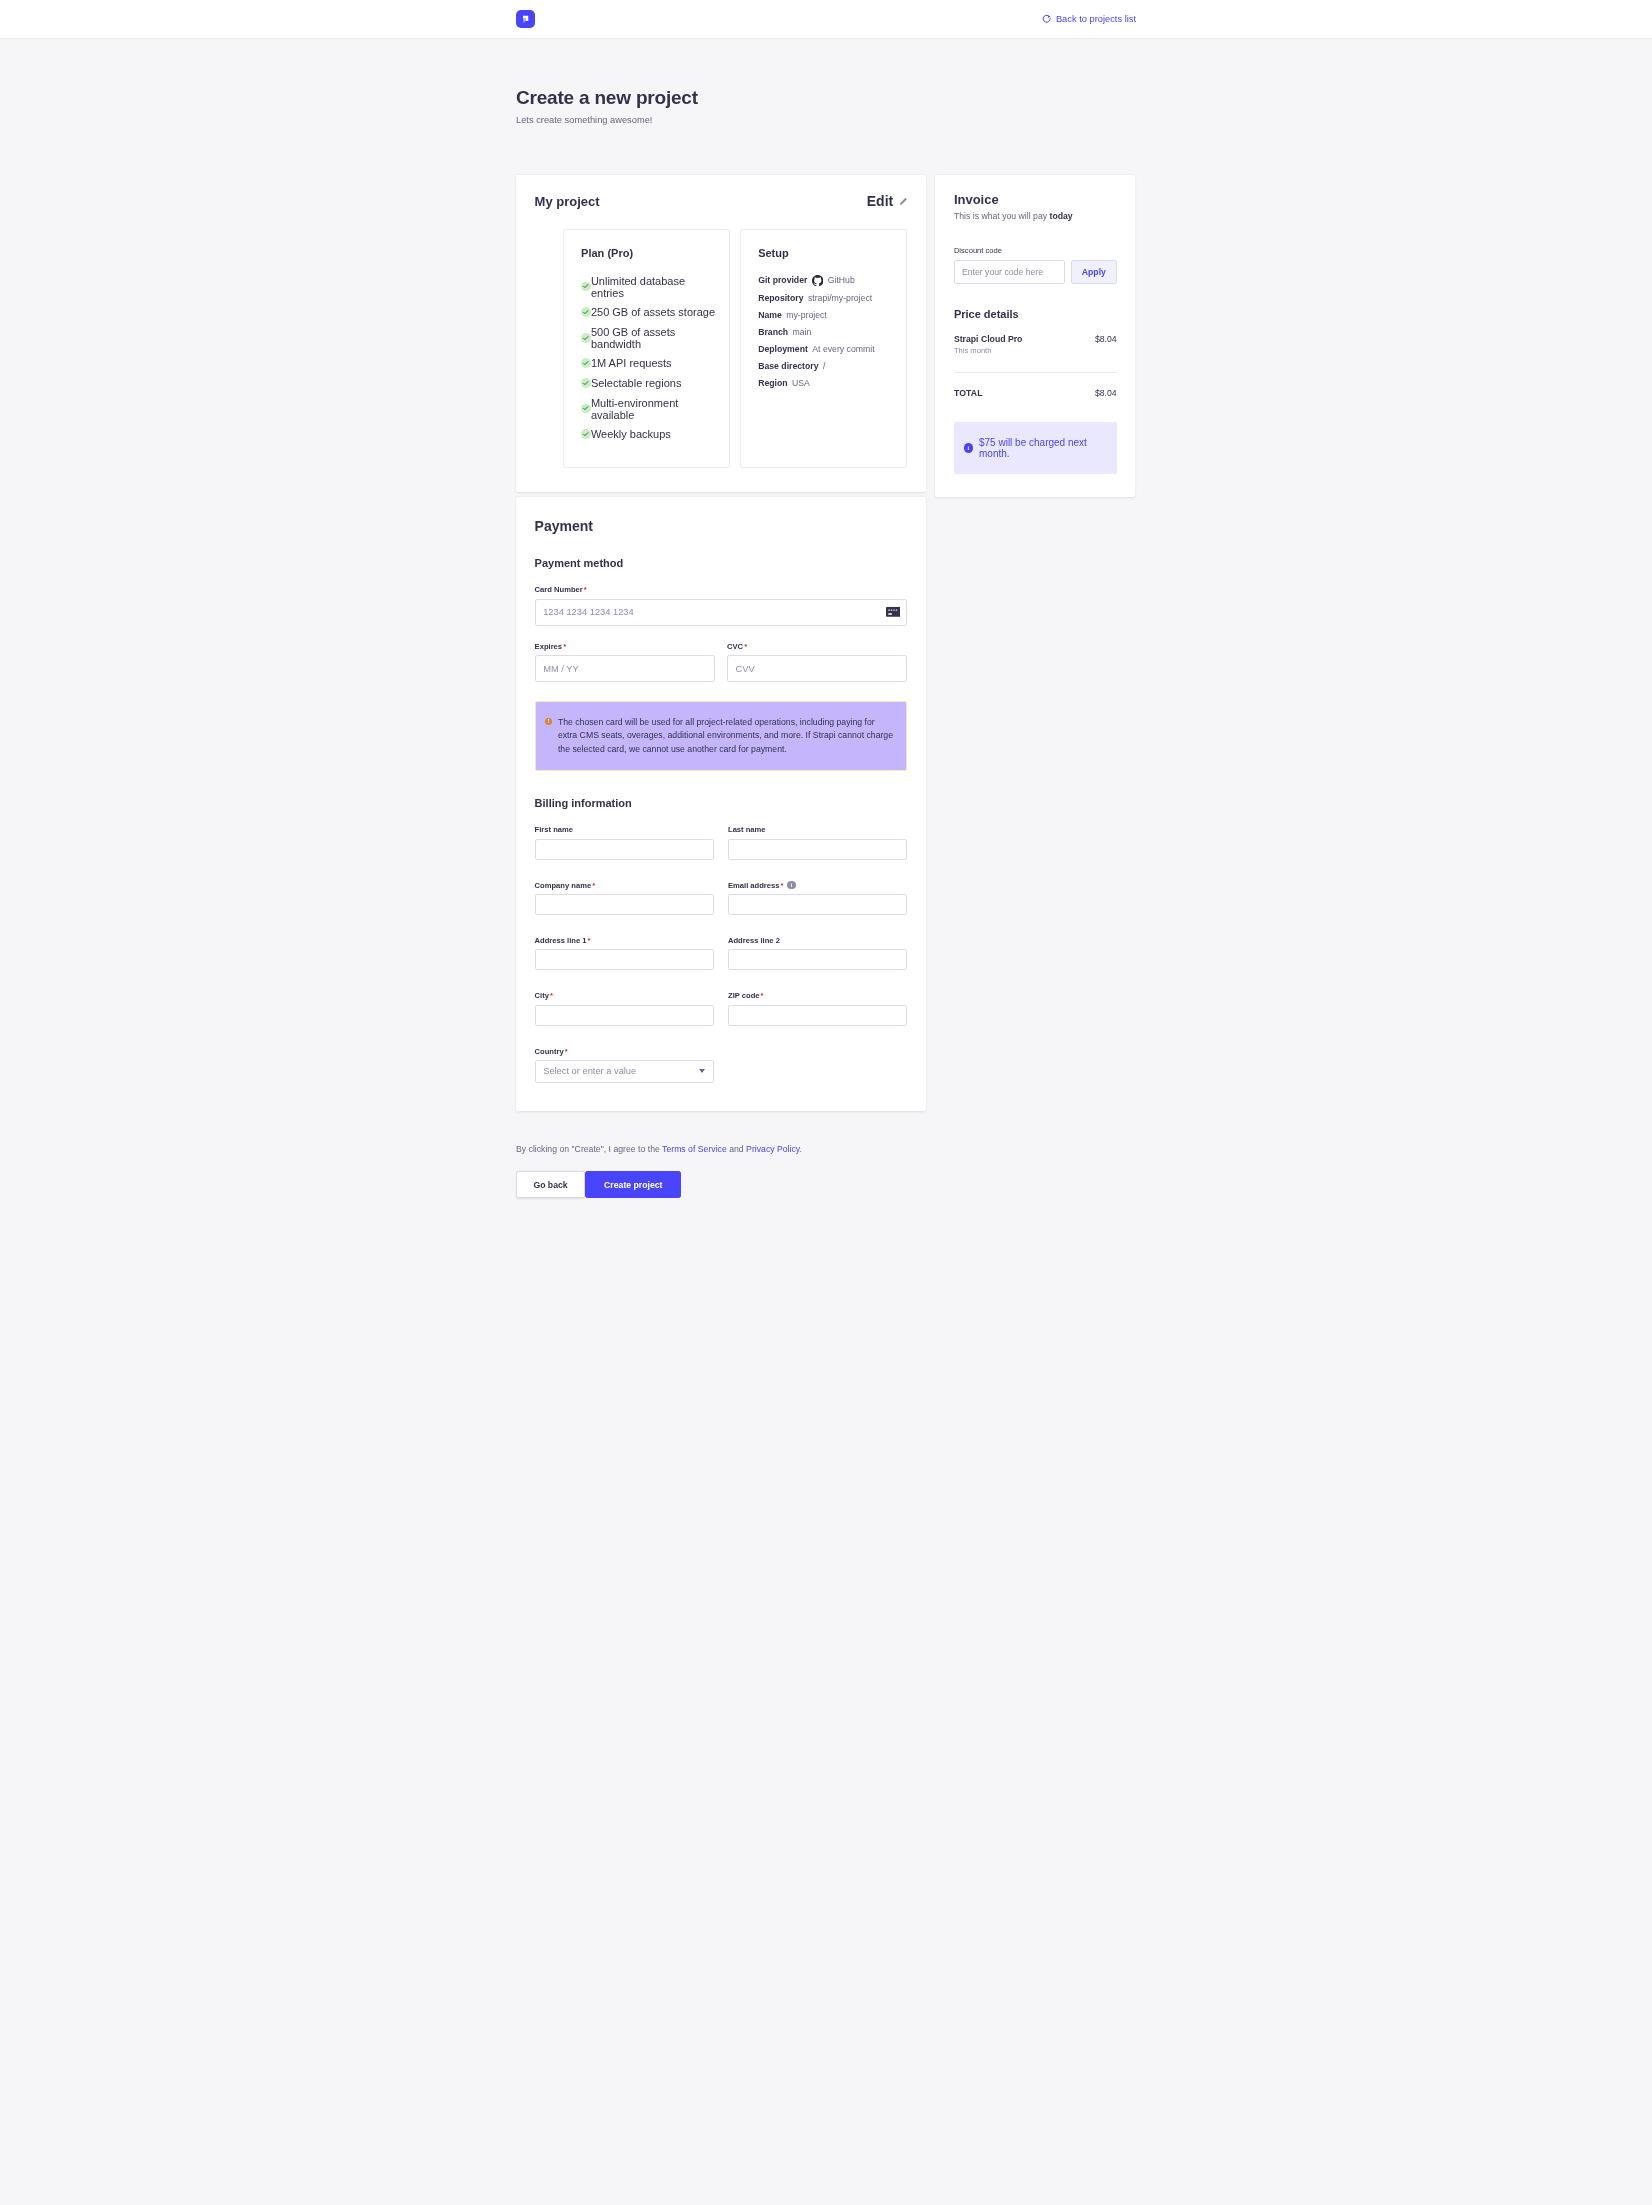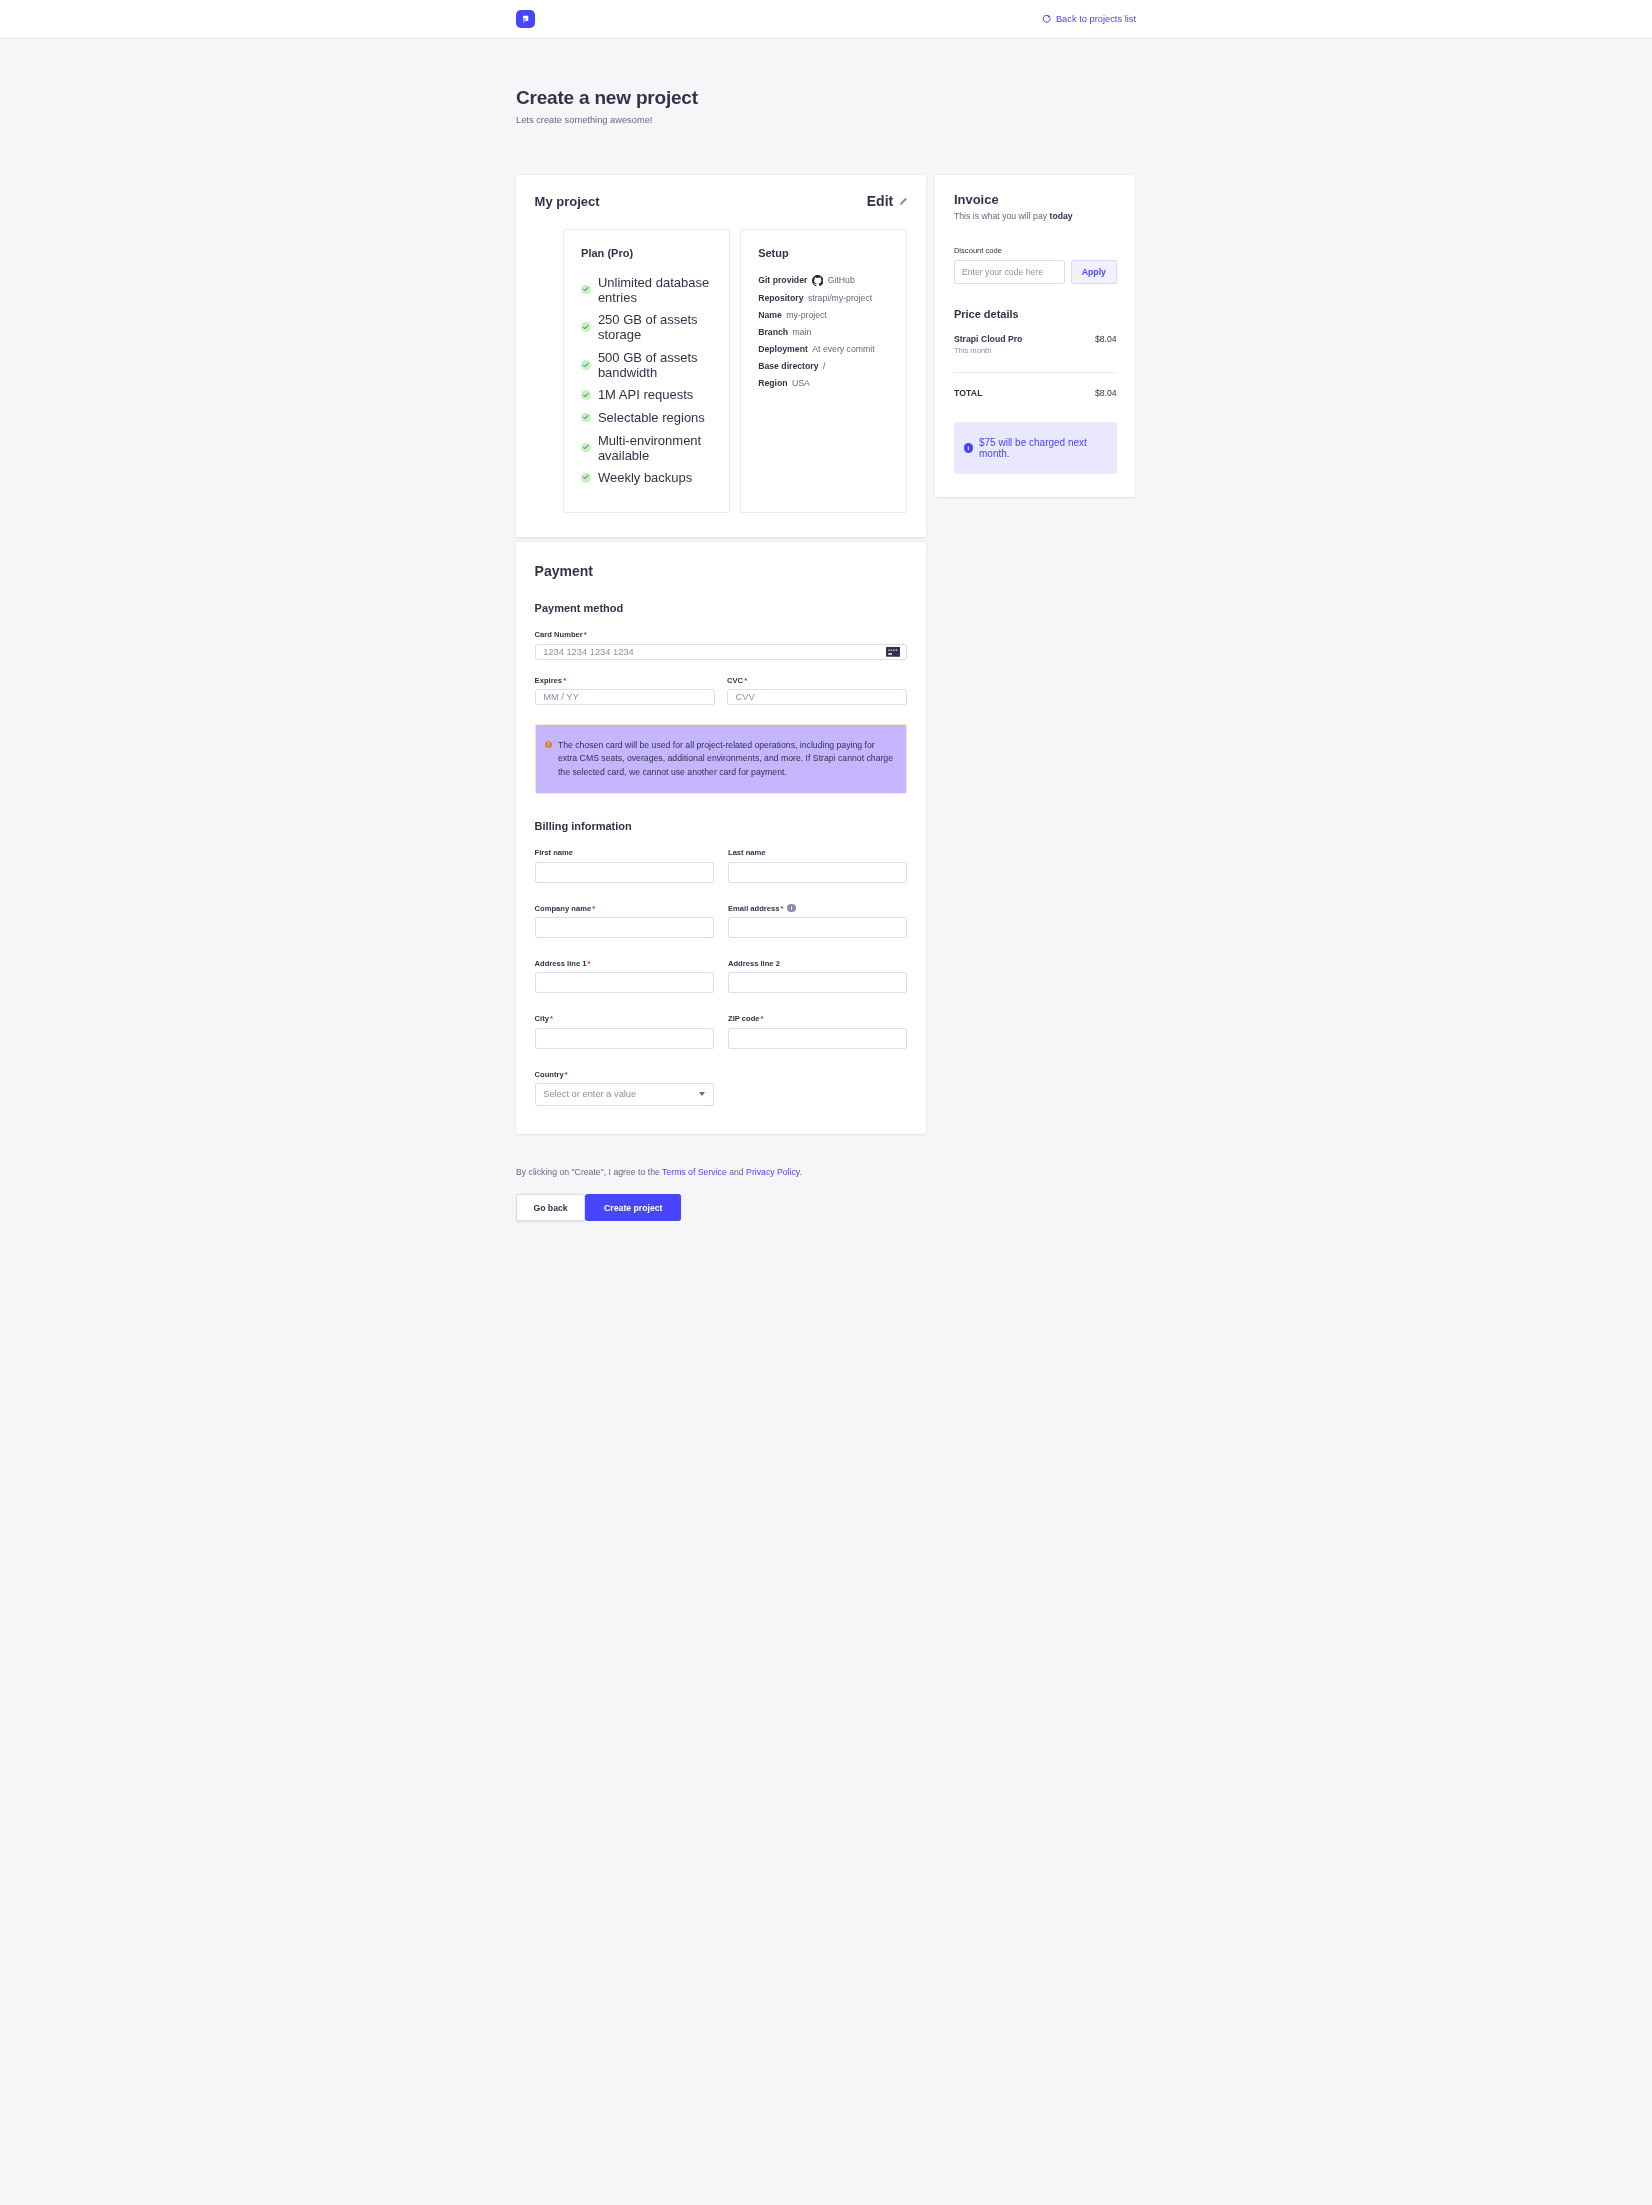--- a/index.html
+++ b/index.html
@@ -25,21 +25,21 @@
 
   
   .myproject { padding:18.6px 18.6px 24px; }
   .card-head { display:flex; align-items:center; justify-content:space-between; }
   .card-head h2 { font-size:13px; font-weight:700; }
   .edit-btn { display:flex; align-items:center; gap:5.5px; background:none; border:none; font-family:inherit; font-size:14px; font-weight:700; color:#32324d; cursor:pointer; }
   .boxes { margin-top:19.7px; display:flex; gap:9.3px;margin-left:28px; }
   .box { flex:1; border:0.5px solid #eaeaef; border-radius:2.2px; padding:17.5px 12px 19.7px 17.5px; }
   .box h3 { font-size:11px; font-weight:700; }
   .features { list-style:none; margin-top:15.3px; }
-  .features li { display:flex; align-items:center; gap:7px; font-size:13px; color:#32324d; margin-bottom:7.6px; }
+  .features li { display:flex; align-items:center; font-size:11px; color:#32324d; margin-bottom:7.6px; }
   .check { flex:0 0 9.8px; width:9.8px; height:9.8px; border-radius:50%; background:#c6f0c2; display:flex; align-items:center; justify-content:center; }
   .setup-rows { margin-top:15.3px; }
   .setup-row { display:flex; align-items:center; gap:4.4px; font-size:8.7px; margin-bottom:7px; }
   .setup-row .lbl { font-weight:700; color:#32324d; }
   .setup-row .val { color:#666687; }
   .gh { width:11.5px; height:11.5px; }
 
   
   .invoice { padding:17.5px 18.6px 23px; }
   .invoice h2 { font-size:13px; font-weight:700; }
@@ -64,21 +64,21 @@
   .ibadge { flex:0 0 9.3px; width:9.3px; height:9.3px; border-radius:50%; background:#4945ff; color:#fff; font-size:6px; font-weight:700; display:flex; align-items:center; justify-content:center; }
 
   
   .payment { margin-top:4.4px; padding:21px 18.6px 28px; }
   .payment h2 { font-size:14px; font-weight:700; }
   .sec-title { margin-top:23px; font-size:11px; font-weight:700; }
   .field-label { font-size:7.6px; font-weight:700; color:#32324d; display:flex; align-items:center; }
   .req { color:#d02b20; margin-left:1.1px; font-weight:700; }
   .mt30 { margin-top:16.4px; }
   .input-wrap { position:relative; margin-top:4.4px; }
-  .text-input { width:100%; height:16px; border:0.5px solid #dcdce4; border-radius:2.2px; padding:0 7.6px; font-family:inherit; font-size:9.3px; color:#32324d; background:#fff; }
+  .text-input { width:100%; height:27px; border:0.5px solid #dcdce4; border-radius:2.2px; padding:0 7.6px; font-family:inherit; font-size:9.3px; color:#32324d; background:#fff; }
   .cc-icon { position:absolute; right:7px; top:50%; transform:translateY(-50%); }
   .two-col { display:flex; gap:12px; margin-top:16.4px; }
   .two-col > div { flex:1; }
   .warning { margin-top:18.6px; background:#c4b5fd; border:0.5px solid #fae7b9; border-radius:2.2px; padding:13.7px 13px 13.7px 9.3px; display:flex; gap:6px; }
   .warn-badge { flex:0 0 7px; width:7px; height:7px; margin-top:2.7px; border-radius:50%; background:#d9822f; color:#fff; font-size:4.9px; font-weight:700; display:flex; align-items:center; justify-content:center; }
   .warning .wtxt { font-size:8.7px; line-height:1.55; color:#32324d; }
   .billing-grid { margin-top:16.4px; display:grid; grid-template-columns:1fr 1fr; column-gap:14px; row-gap:21px; }
   .bfield input { margin-top:4.4px; width:100%; height:21px; border:0.5px solid #dcdce4; border-radius:2.2px; padding:0 6.6px; font-family:inherit; font-size:8.7px; }
   .info-gray { margin-left:3.8px; width:8.2px; height:8.2px; border-radius:50%; background:#8e8ea9; color:#fff; font-size:5.5px; font-weight:700; display:inline-flex; align-items:center; justify-content:center; }
   .select { margin-top:4.4px; height:22.4px; border:0.5px solid #dcdce4; border-radius:2.2px; background:#fff; display:flex; align-items:center; justify-content:space-between; padding:0 7.6px; cursor:pointer; }

